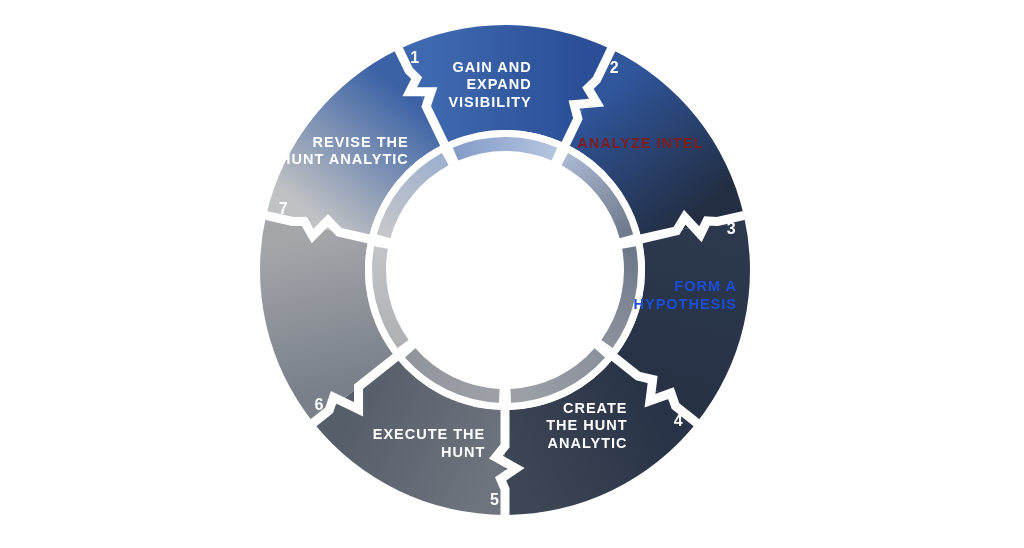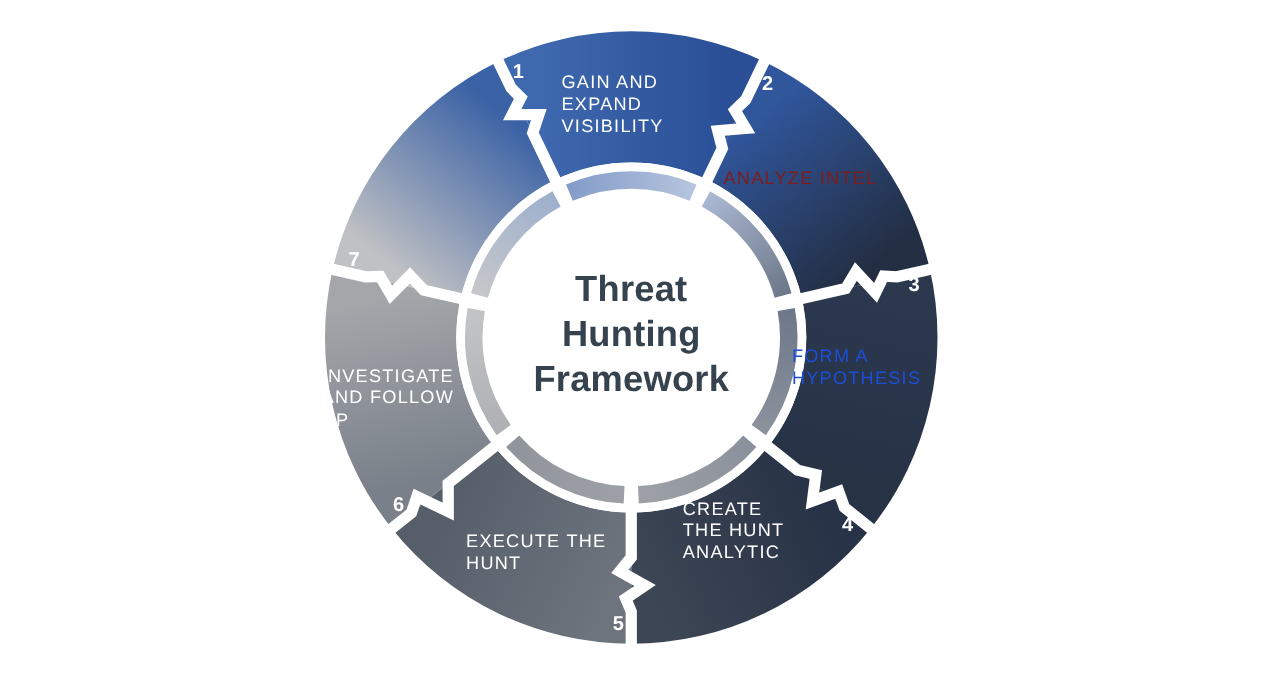--- a/index.html
+++ b/index.html
@@ -29,22 +29,22 @@
     font-weight: bold;
     font-size: 29px;
     line-height: 36px;
     letter-spacing: 0.2px;
     white-space: pre-line;
     z-index: 5;
   }
   .seg-label {
     position: absolute;
     transform: translate(-50%, -50%);
-    text-align: left;
-    font-weight: normal;
+    text-align: right;
+    font-weight: bold;
     font-size: 14.5px;
     line-height: 17.5px;
     letter-spacing: 1px;
     white-space: pre-line;
     z-index: 4;
   }
   .seg-number {
     position: absolute;
     transform: translate(-50%, -50%);
     text-align: center;
@@ -134,38 +134,34 @@
       <circle cx="505" cy="270" r="140" fill="#ffffff"></circle>
       <path d="M 452.79 147.68 A 133 133 0 0 1 557.21 147.68 L 551.72 160.55 A 119 119 0 0 0 458.28 160.55 Z" fill="url(#gr0)"></path>
       <path d="M 568.08 152.91 A 133 133 0 0 1 633.19 234.55 L 619.70 238.28 A 119 119 0 0 0 561.44 165.24 Z" fill="url(#gr1)"></path>
       <path d="M 635.87 246.32 A 133 133 0 0 1 612.64 348.12 L 601.31 339.90 A 119 119 0 0 0 622.10 248.81 Z" fill="url(#gr2)"></path>
       <path d="M 605.11 357.56 A 133 133 0 0 1 511.03 402.86 L 510.40 388.88 A 119 119 0 0 0 594.58 348.34 Z" fill="url(#gr3)"></path>
       <path d="M 498.97 402.86 A 133 133 0 0 1 404.89 357.56 L 415.42 348.34 A 119 119 0 0 0 499.60 388.88 Z" fill="url(#gr4)"></path>
       <path d="M 397.36 348.12 A 133 133 0 0 1 374.13 246.32 L 387.90 248.81 A 119 119 0 0 0 408.69 339.90 Z" fill="url(#gr5)"></path>
       <path d="M 376.81 234.55 A 133 133 0 0 1 441.92 152.91 L 448.56 165.24 A 119 119 0 0 0 390.30 238.28 Z" fill="url(#gr6)"></path>
     </svg>
 
-  <div class="center-title" style="left: 505px; top: 268px; color: rgb(55, 66, 79);">Threat
-Hunting
-Framework</div>
 
   <div class="seg-label" style="left: 490.08px; top: 84.6px; color: rgb(255, 255, 255);">GAIN AND
 EXPAND
 VISIBILITY</div>
   <div class="seg-label" style="left: 640.36px; top: 143.9px; color: #7f1d1d;">ANALYZE INTEL</div>
   <div class="seg-label" style="left: 685.25px; top: 295.19px; color: #1d4ed8;">FORM A
 HYPOTHESIS</div>
   <div class="seg-label" style="left: 428.99px; top: 443.04px; color: rgb(255, 255, 255);">EXECUTE THE
 HUNT</div>
   <div class="seg-label" style="left: 586.85px; top: 425.81px; color: rgb(255, 255, 255);">CREATE
 THE HUNT
 ANALYTIC</div>
-  <div class="seg-label" style="left: 310.28px; top: 319.84px; color: rgb(255, 255, 255);">INVESTIGATE
-AND FOLLOW
-UP</div>
+  <div class="seg-label" style="left: 344.38px; top: 150.84px; color: rgb(255, 255, 255);">REVISE THE
+HUNT ANALYTIC</div>
 
   <div class="seg-number" style="left: 414.71px; top: 58.46px; color: rgb(255, 255, 255);">1</div>
   <div class="seg-number" style="left: 614.09px; top: 67.52px; color: rgb(255, 255, 255);">2</div>
   <div class="seg-number" style="left: 731.32px; top: 229.04px; color: rgb(255, 255, 255);">3</div>
   <div class="seg-number" style="left: 678.13px; top: 421.41px; color: rgb(255, 255, 255);">4</div>
   <div class="seg-number" style="left: 494.57px; top: 499.76px; color: rgb(255, 255, 255);">5</div>
   <div class="seg-number" style="left: 318.86px; top: 405.1px; color: rgb(255, 255, 255);">6</div>
   <div class="seg-number" style="left: 283.32px; top: 208.7px; color: rgb(255, 255, 255);">7</div>
 </div>
 

